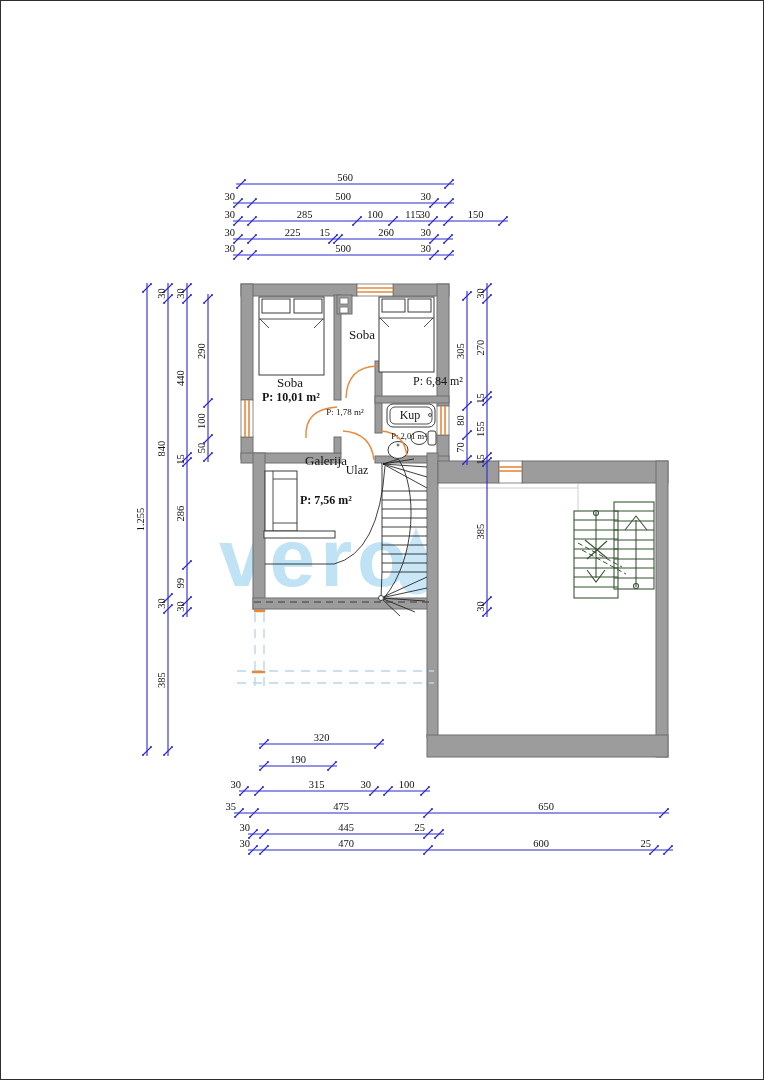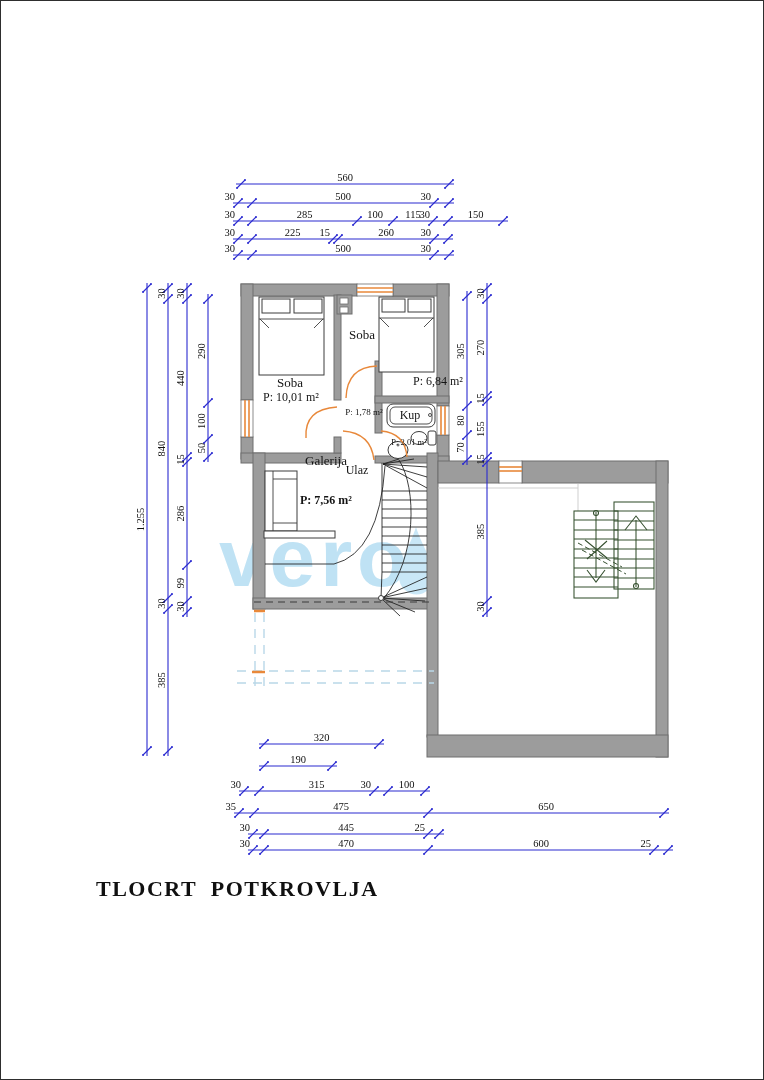--- a/index.html
+++ b/index.html
@@ -508,24 +508,23 @@
           <text x="483" y="397.5" text-anchor="middle" class="dimtxt" transform="rotate(-90 483 397.5)">15</text>
           <text x="483" y="428" text-anchor="middle" class="dimtxt" transform="rotate(-90 483 428)">155</text>
           <text x="483" y="458.5" text-anchor="middle" class="dimtxt" transform="rotate(-90 483 458.5)">15</text>
           <text x="483" y="530.5" text-anchor="middle" class="dimtxt" transform="rotate(-90 483 530.5)">385</text>
           <text x="483" y="605.5" text-anchor="middle" class="dimtxt" transform="rotate(-90 483 605.5)">30</text>
         </g>
       </g>
   </svg>
 
   <div class="rlabel f13" style="left:289px;top:374px;">Soba</div>
-  <div class="rlabel f12" style="left:290px;top:389px;">P: 10,01 m²</div>
+  <div class="rlabel f12" style="left:290px;top:389px;font-weight:bold;">P: 10,01 m²</div>
   <div class="rlabel f13" style="left:361px;top:326px;">Soba</div>
   <div class="rlabel f12" style="left:405px;top:373px;margin-left:32px;">P: 6,84 m²</div>
-  <div class="rlabel f9" style="left:363px;top:406px;">P: 1,78 m²</div>
+  <div class="rlabel f9" style="left:344px;top:406px;">P: 1,78 m²</div>
   <div class="rlabel f12" style="left:356px;top:416px;margin-top:46px;">Ulaz</div>
   <div class="rlabel f12" style="left:409px;top:407px;font-family:Liberation Serif, serif;">Kup</div>
-  <div class="rlabel f8" style="left:408px;top:430px;margin-top:6px;">P: 2,01 m²</div>
+  <div class="rlabel f8" style="left:408px;top:430px;">P: 2,01 m²</div>
   <div class="rlabel f13" style="left:325px;top:452px;">Galerija</div>
   <div class="rlabel f12" style="left:325px;top:492px;font-weight:bold;">P: 7,56 m²</div>
 
-  <div id="title">TLOCRT  POTKROVLJA</div>
 </div>
 
 </body></html>

